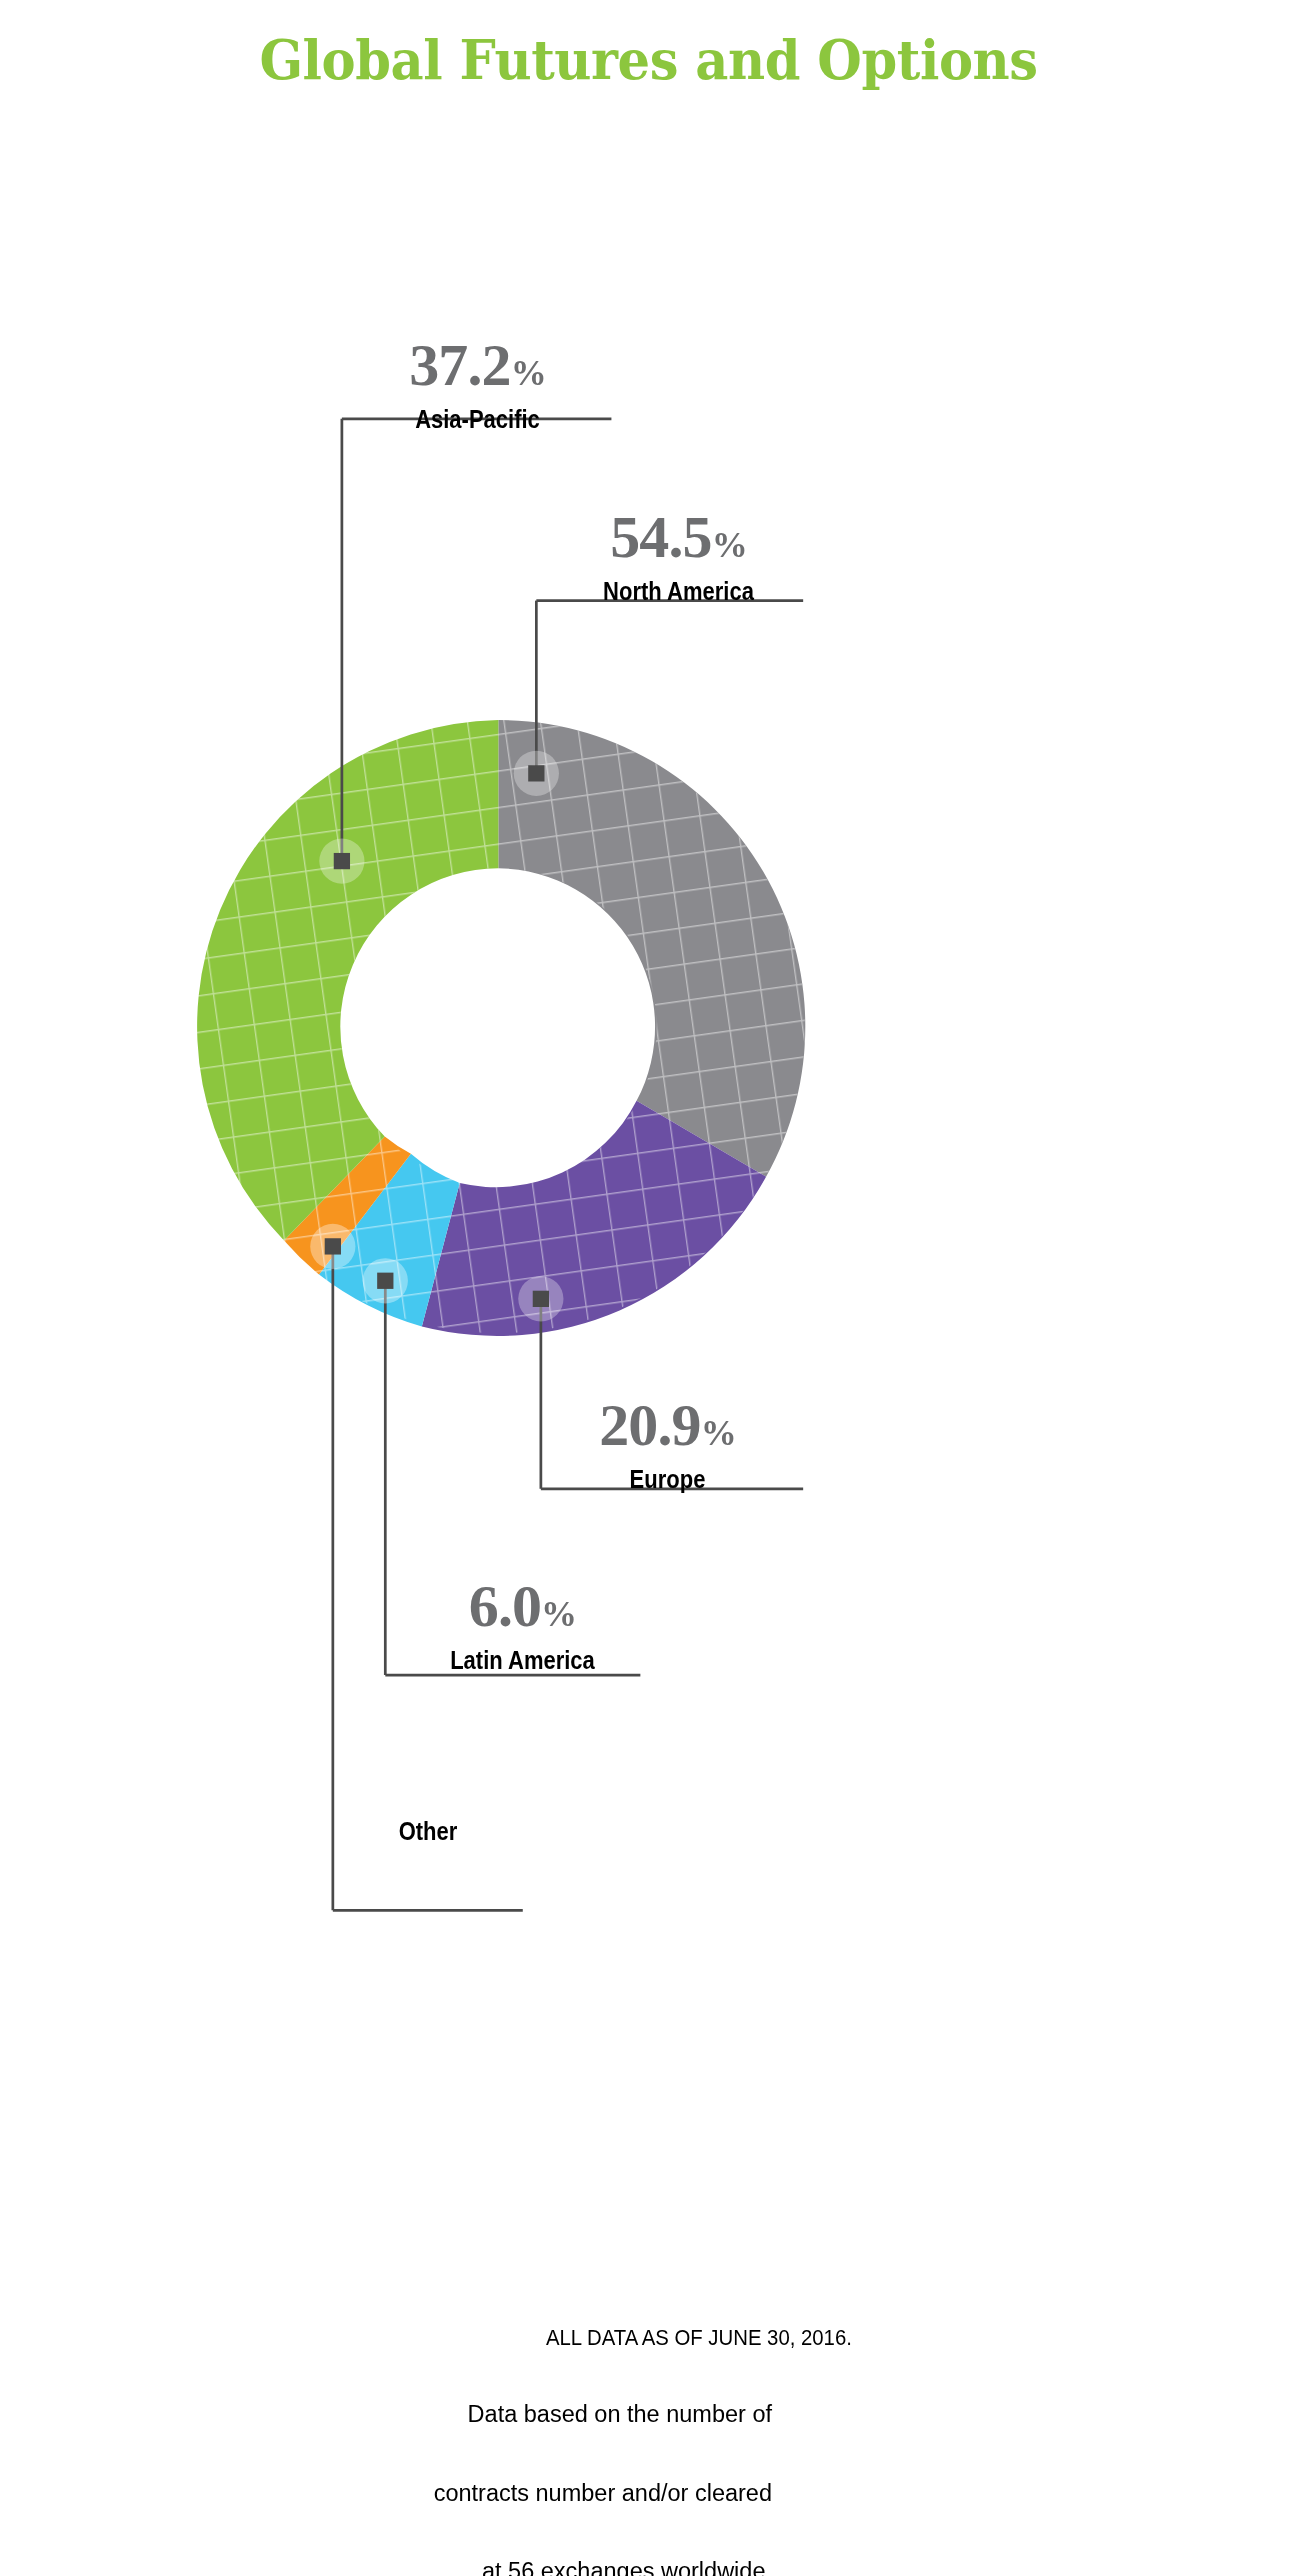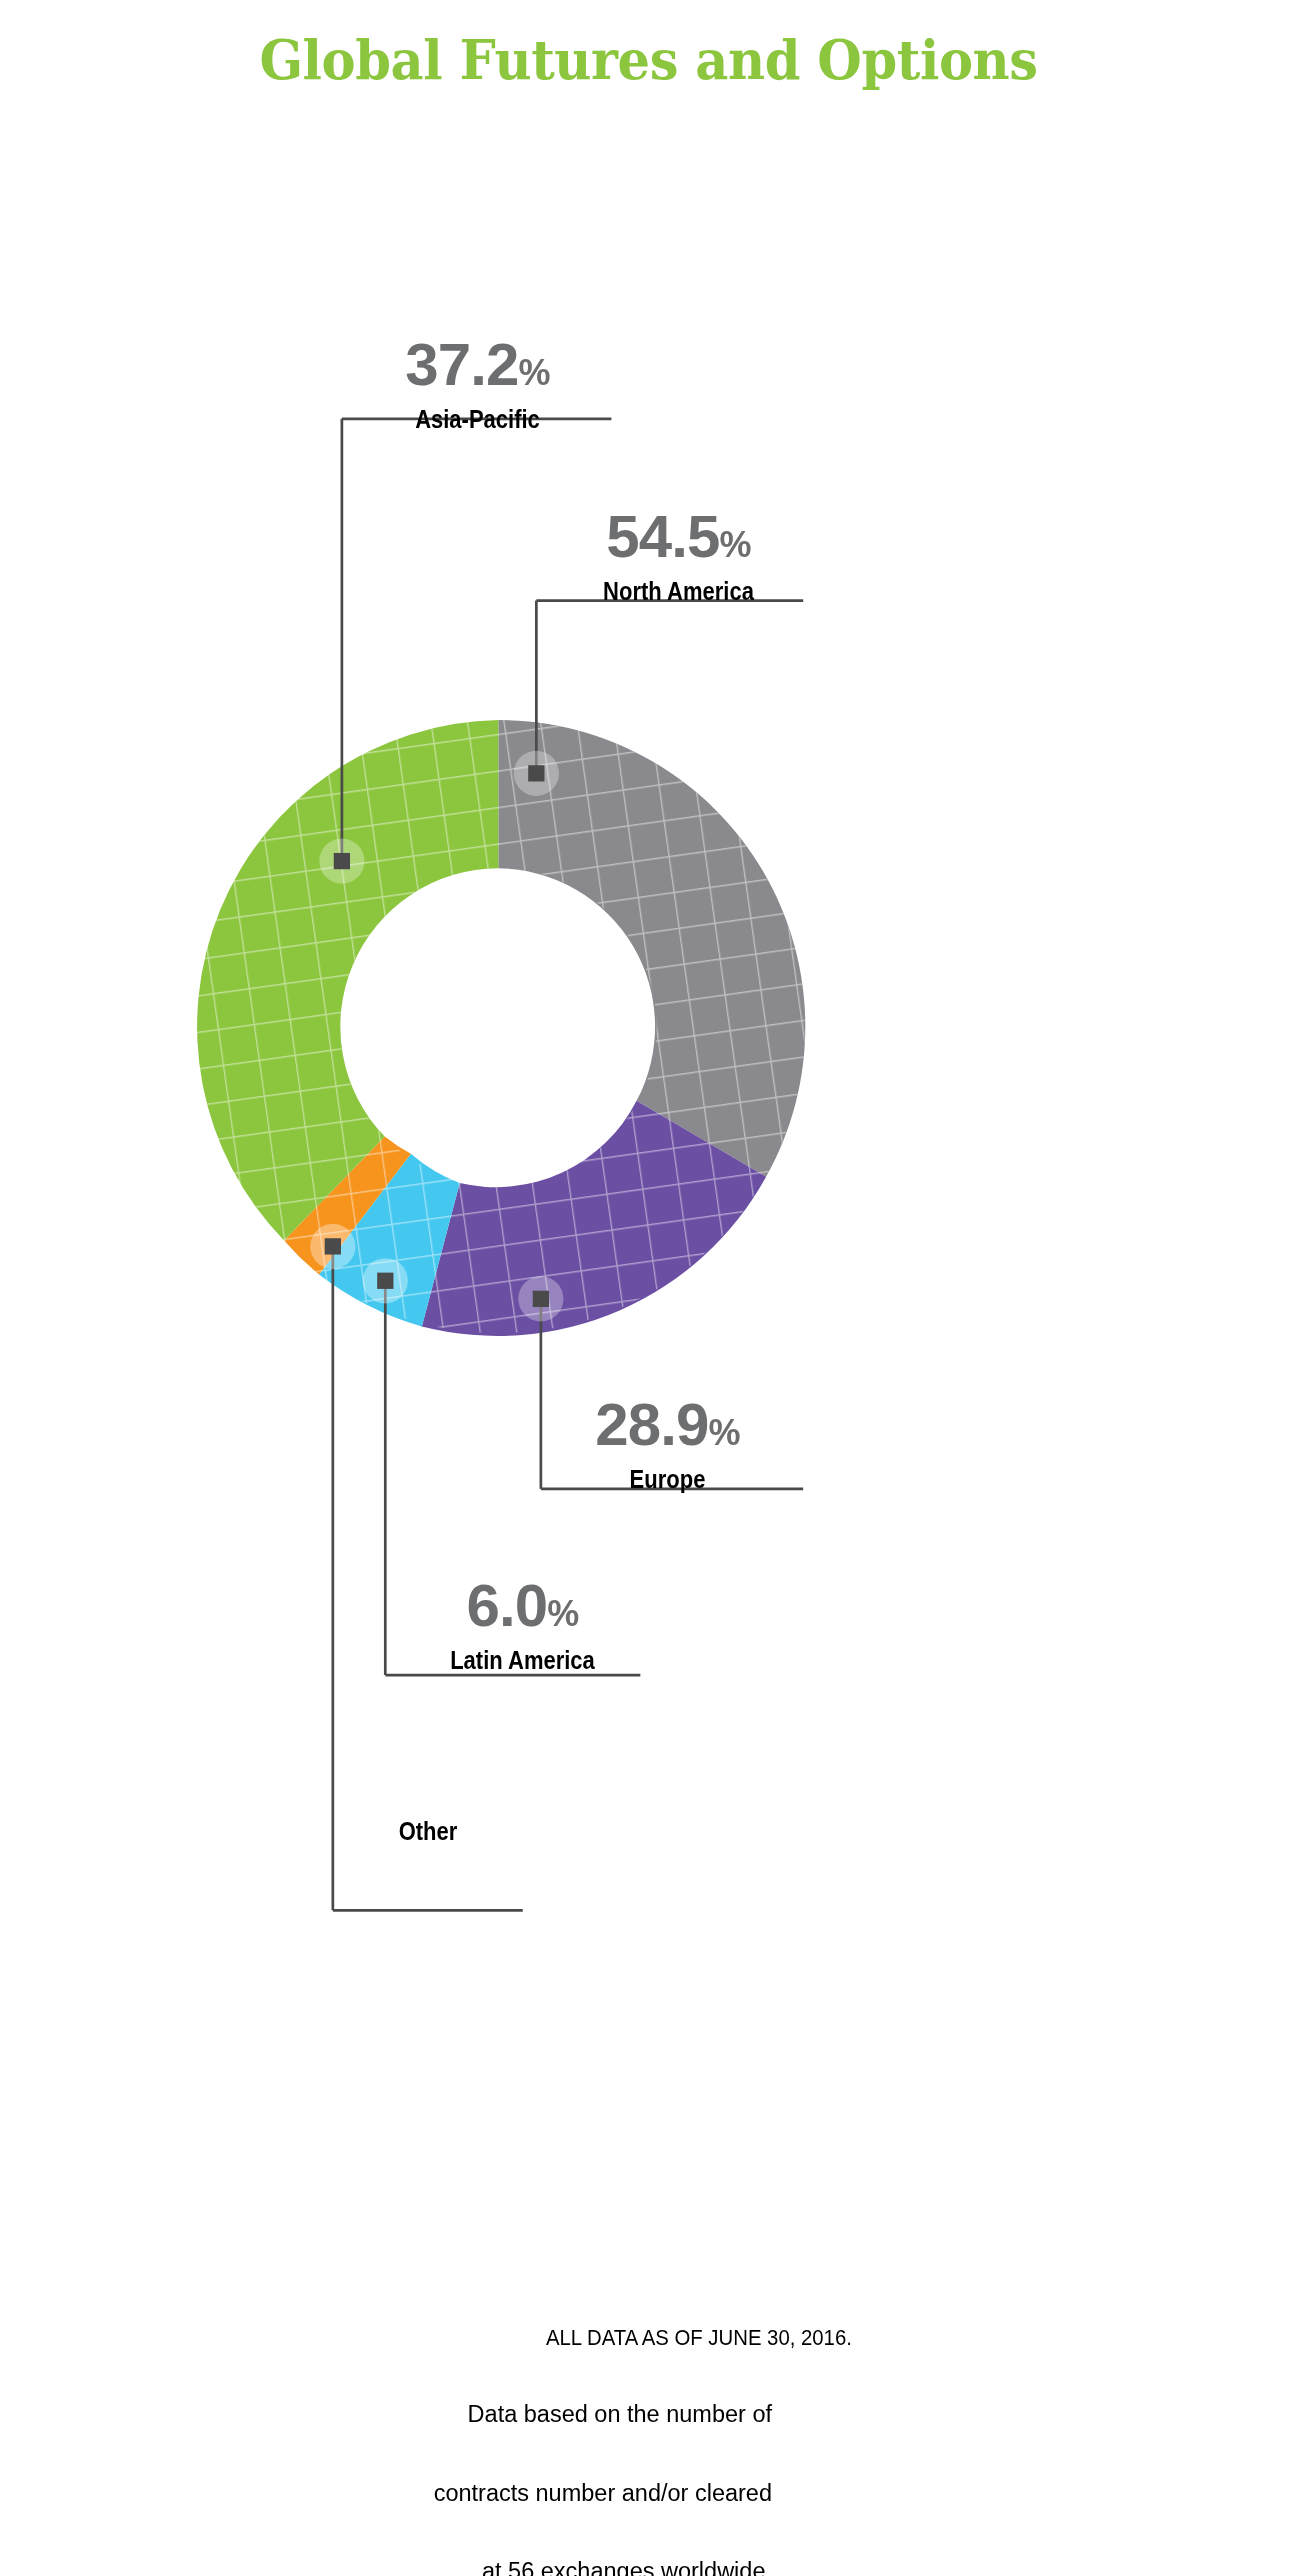--- a/index.html
+++ b/index.html
@@ -27,21 +27,21 @@
     transform: scaleX(0.93);
     transform-origin: 50% 50%;
   }
 
   
   #donut-svg { position:absolute; left:0; top:0; width:1297px; height:2576px; }
 
   
   .callout { position:absolute; }
   .pct {
-    font-family:Liberation Sans, sans-serif;
+    font-family:Liberation Serif, serif;
     font-weight:700;
     color:#6D6E70;
     line-height:1;
     white-space:nowrap;
     display:block;
   }
   .pct .num { font-size:60px; letter-spacing:-0.9px; }
   .pct .sym { font-size:36px; letter-spacing:-0.9px; }
   .region {
     font-family:"Liberation Sans", sans-serif;
@@ -192,21 +192,21 @@
     <span class="pct"><span class="num">37.2</span><span class="sym">%</span></span>
     <span class="region">Asia-Pacific</span>
   </div>
 
   <div class="callout co-na">
     <span class="pct"><span class="num">54.5</span><span class="sym">%</span></span>
     <span class="region">North America</span>
   </div>
 
   <div class="callout co-eu">
-    <span class="pct"><span class="num">28.9</span><span class="sym">%</span></span>
+    <span class="pct"><span class="num">20.9</span><span class="sym">%</span></span>
     <span class="region">Europe</span>
   </div>
 
   <div class="callout co-la">
     <span class="pct"><span class="num">6.0</span><span class="sym">%</span></span>
     <span class="region">Latin America</span>
   </div>
 
   <div class="callout co-ot">
     <span class="region">Other</span>

